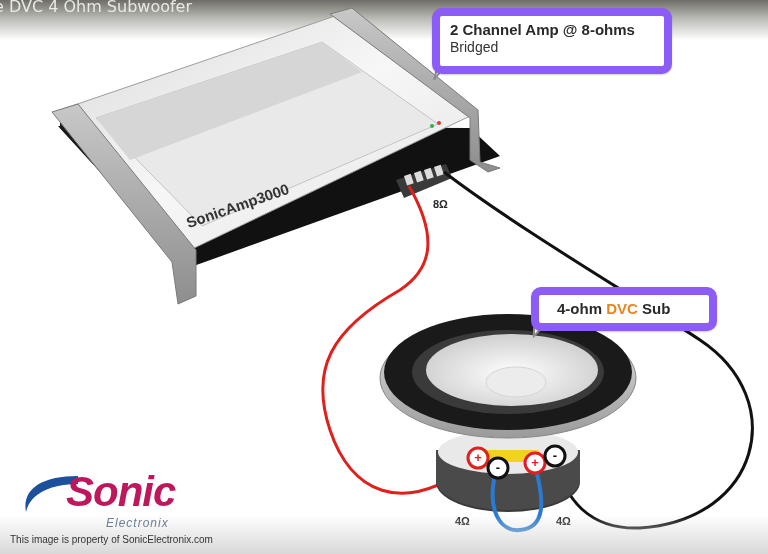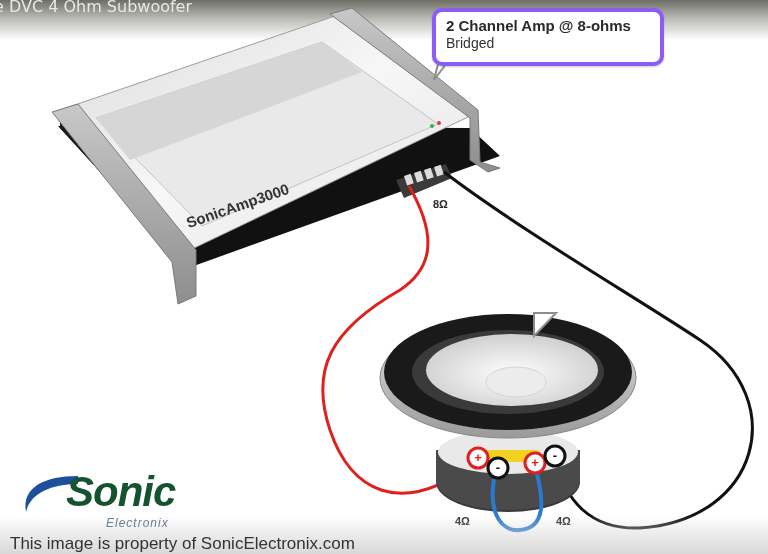--- a/index.html
+++ b/index.html
@@ -3,36 +3,36 @@
 <meta charset="utf-8">
 <style>
   html, body { margin:0; padding:0; }
   body { width:768px; height:554px; overflow:hidden; position:relative;
          background:#ffffff; font-family:"Liberation Sans", sans-serif; }
   #stage { position:absolute; left:0; top:0; width:768px; height:554px; }
   .topbar { position:absolute; left:0; top:0; width:768px; height:40px;
             background:linear-gradient(#6e6e66 0%, #b9b9b4 45%, rgba(255,255,255,0) 100%); }
   .title { position:absolute; left:-6px; top:-3px; font-size:16px; color:#e9e9e4;
            font-family:"DejaVu Sans", sans-serif; white-space:nowrap; }
-  .callout { position:absolute; background:#fff; border:4px solid #8b5cf6; border-radius:10px;
+  .callout { position:absolute; background:#fff; border:8px solid #8b5cf6; border-radius:10px;
              box-shadow:0 1px 2px rgba(0,0,0,.2); }
   .callout-amp { left:432px; top:8px; width:224px; height:50px; }
   .callout-amp .l1 { position:absolute; left:10px; top:5px; font-size:15px; font-weight:bold; color:#2a2a2a; }
   .callout-amp .l2 { position:absolute; left:10px; top:23px; font-size:14px; color:#333; }
   .callout-sub { left:531px; top:287px; width:170px; height:28px; }
   .callout-sub .l1 { position:absolute; left:18px; top:5px; font-size:15px; font-weight:bold; color:#2a2a2a; white-space:nowrap; }
   .accent { color:#e8861c; }
   .ohm { position:absolute; font-size:11px; font-weight:bold; color:#2a2a2a; }
   .amp-label { position:absolute; left:184px; top:215px; font-size:15px; font-weight:bold; color:#333;
                transform:rotate(-19deg); transform-origin:left top; white-space:nowrap; }
   .logo { position:absolute; left:20px; top:468px; }
   .logo-sonic { position:absolute; left:46px; top:0px; font-size:42px; font-weight:bold; font-style:italic;
-                color:#14532d; letter-spacing:-1px; }
+                color:#be185d; letter-spacing:-1px; }
   .logo-elec { position:absolute; left:86px; top:48px; font-size:12px; font-style:italic; color:#6d7f95; letter-spacing:1px; }
-  .copyright { position:absolute; left:10px; top:534px; font-size:17px; color:#333; white-space:nowrap; }
+  .copyright { position:absolute; left:10px; top:534px; font-size:10px; color:#333; white-space:nowrap; }
   .bottombar { position:absolute; left:0; top:515px; width:768px; height:39px;
                background:linear-gradient(rgba(255,255,255,0), #d8d8d8); }
   .term { position:absolute; font-size:13px; font-weight:bold; text-align:center; line-height:18px; }
 </style>
 </head>
 <body>
 
 <div id="stage">
   <div class="topbar">
     <div class="title">e DVC 4 Ohm Subwoofer</div>
@@ -125,20 +125,23 @@
 
   <div class="amp-label">SonicAmp3000</div>
 
   <div class="callout callout-amp">
     <div class="l1">2 Channel Amp @ 8-ohms</div>
     <div class="l2">Bridged</div>
   </div>
 
   <div class="ohm" style="left:433px;top:198px">8Ω</div>
 
+  <div class="callout callout-sub">
+    <div class="l1"><span>4-ohm </span><span class="accent">DVC</span><span> Sub</span></div>
+  </div>
 
   <div class="ohm" style="left:455px;top:515px">4Ω</div>
   <div class="ohm" style="left:556px;top:515px">4Ω</div>
 
   <div class="bottombar"></div>
 
   <div class="logo">
     <svg width="60" height="50" style="position:absolute;left:0;top:4px">
       <path d="M58,4 C20,4 2,18 6,40 C10,22 30,12 58,12 Z" fill="#1c4f9c"></path>
     </svg>

